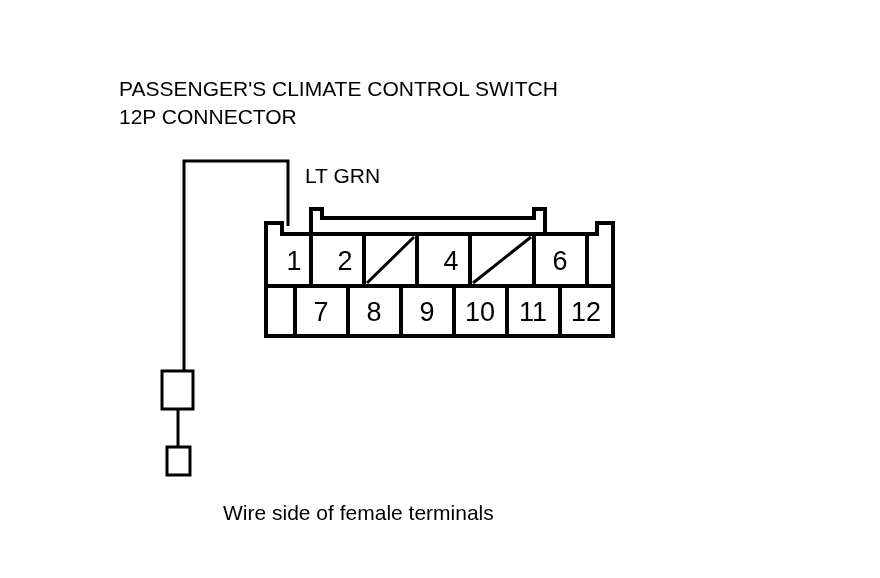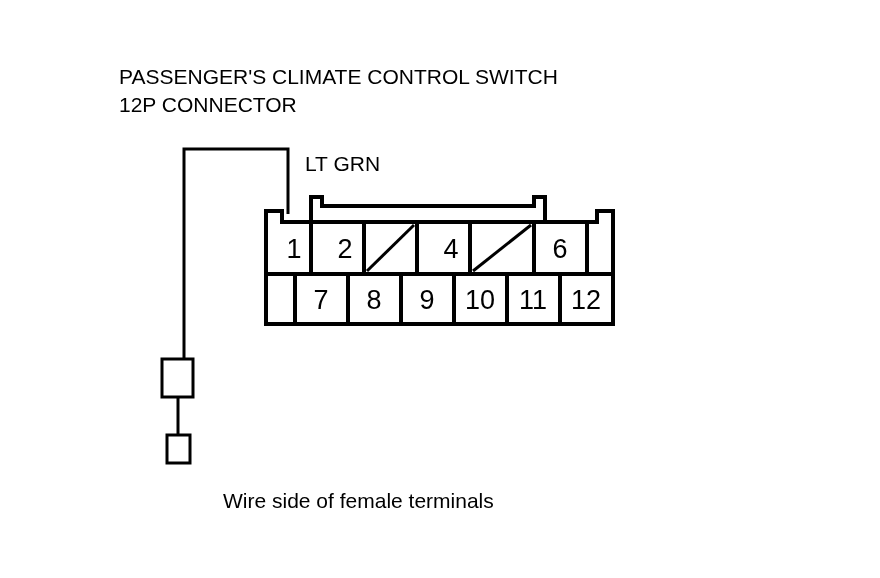--- a/index.html
+++ b/index.html
@@ -11,21 +11,21 @@
     width: 880px;
     height: 578px;
     font-family: "Liberation Sans", sans-serif;
     color: #000000;
     position: relative;
     overflow: hidden;
   }
   #diagram-root {
     position: absolute;
     left: 0;
-    top: 4px;
+    top: 16px;
     width: 880px;
     height: 560px;
   }
   .diagram-svg {
     display: block;
     width: 880px;
     height: 578px;
   }
   text {
     font-family: "Liberation Sans", sans-serif;

